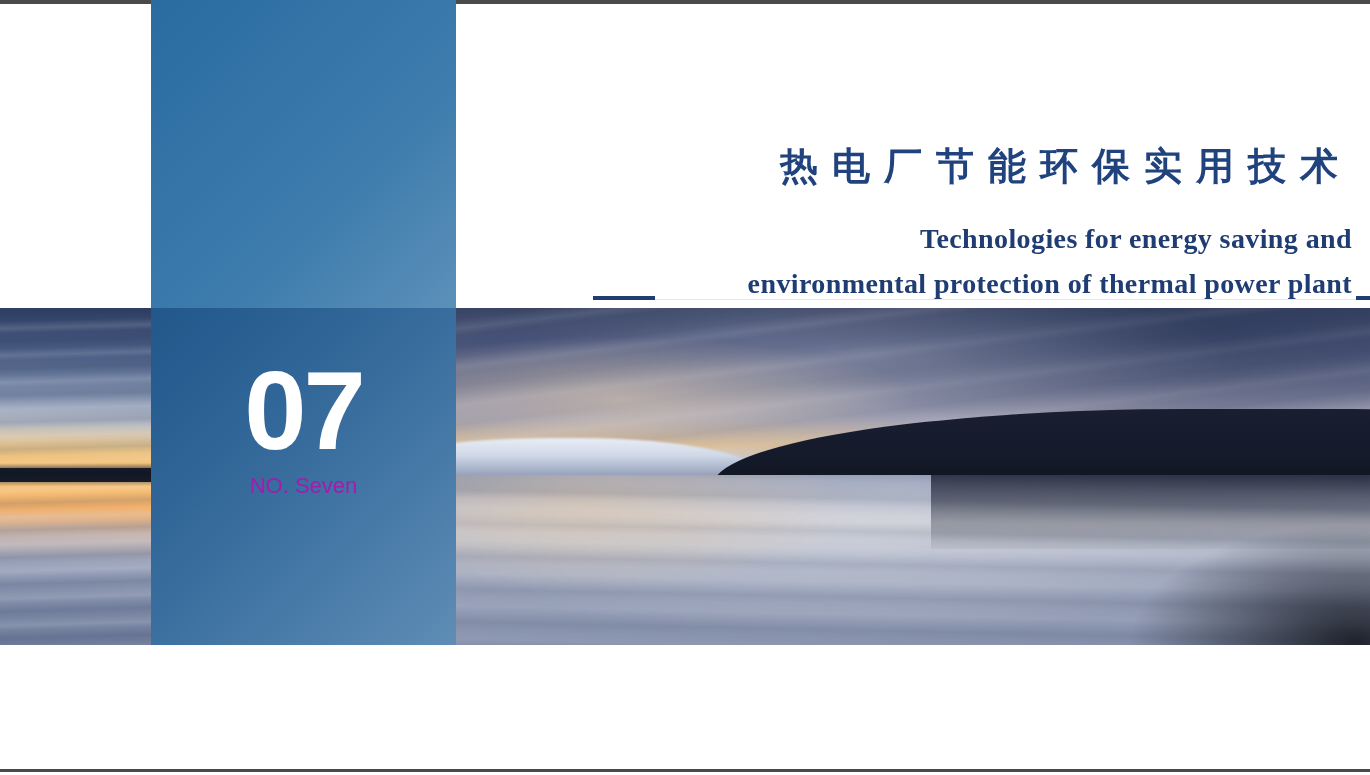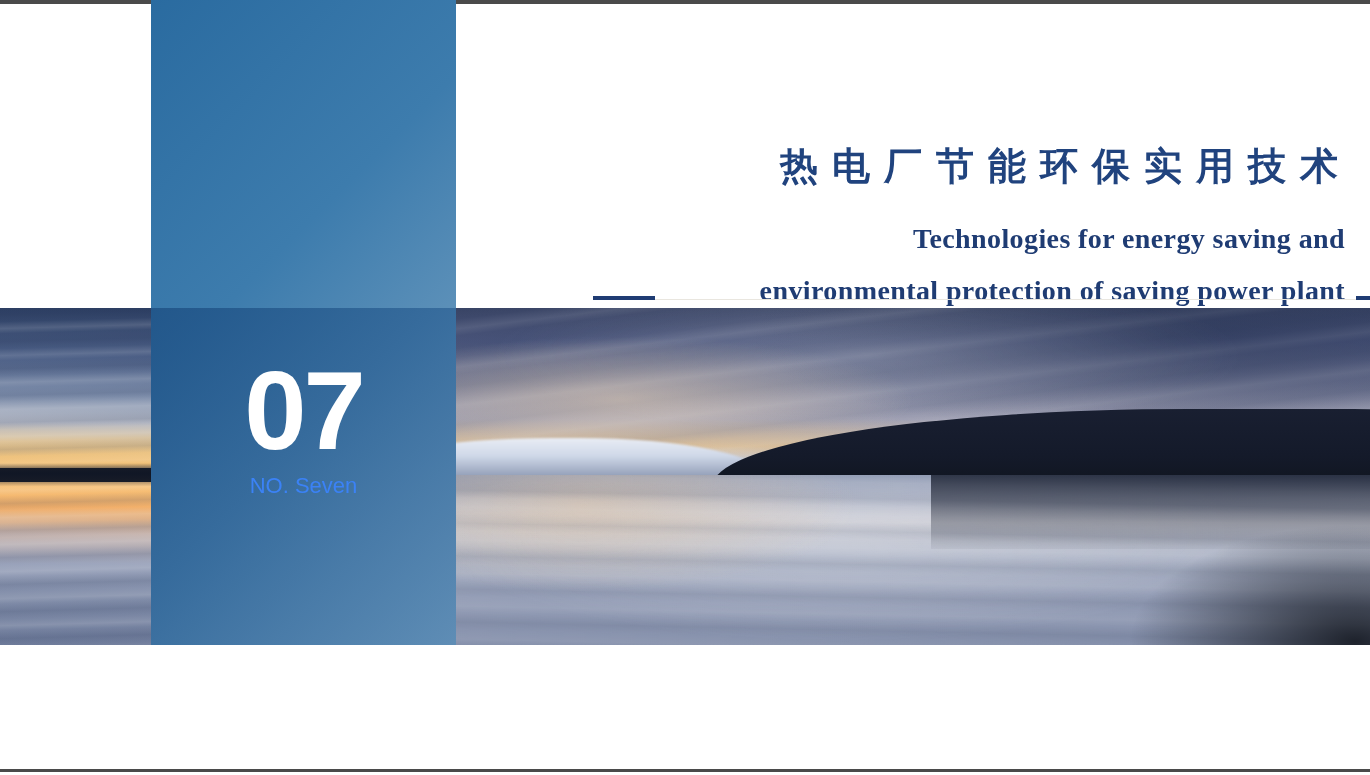--- a/index.html
+++ b/index.html
@@ -206,21 +206,21 @@
     font-size: 112px;
     line-height: 1;
     letter-spacing: -3px;
     color: #ffffff;
     margin: 0 0 6px 0;
   }
   .panel-subnumber {
     font-family: "Liberation Sans", sans-serif;
     font-weight: 400;
     font-size: 22px;
-    color: #3b82f6;
+    color: #a21caf;
     margin: 0;
   }
 
   
   .title-block {
     position: absolute;
     right: 18px; top: 145px;
     width: 830px;
     text-align: right;
     z-index: 8;
@@ -234,21 +234,21 @@
     line-height: 1.12;
     margin: 0 0 28px 0;
     white-space: nowrap;
   }
   .title-en {
     font-family: "Liberation Serif", serif;
     font-weight: 700;
     font-size: 28px;
     color: #1f3c73;
     line-height: 1.62;
-    margin: 7px;
+    margin: 0;
     letter-spacing: .4px;
     white-space: nowrap;
   }
 
   
   .title-hairline {
     position: absolute;
     left: 593px; top: 299px;
     width: 777px; height: 1px;
     background: #e9e6df;
@@ -293,21 +293,21 @@
   <div class="blue-panel-overlay"></div>
 
   <div class="panel-number-block">
     <div class="panel-number">07</div>
     <div class="panel-subnumber">NO. Seven</div>
   </div>
 
   <div class="title-block">
     <div class="title-cn">热电厂节能环保实用技术</div>
     <div class="title-en">Technologies for energy saving and</div>
-    <div class="title-en">environmental protection of saving power plant</div>
+    <div class="title-en">environmental protection of thermal power plant</div>
   </div>
 
   <div class="title-hairline"></div>
   <div class="title-accent-left"></div>
   <div class="title-accent-right"></div>
 
   <div class="edge-rule-bottom"></div>
 
 </div>
 

